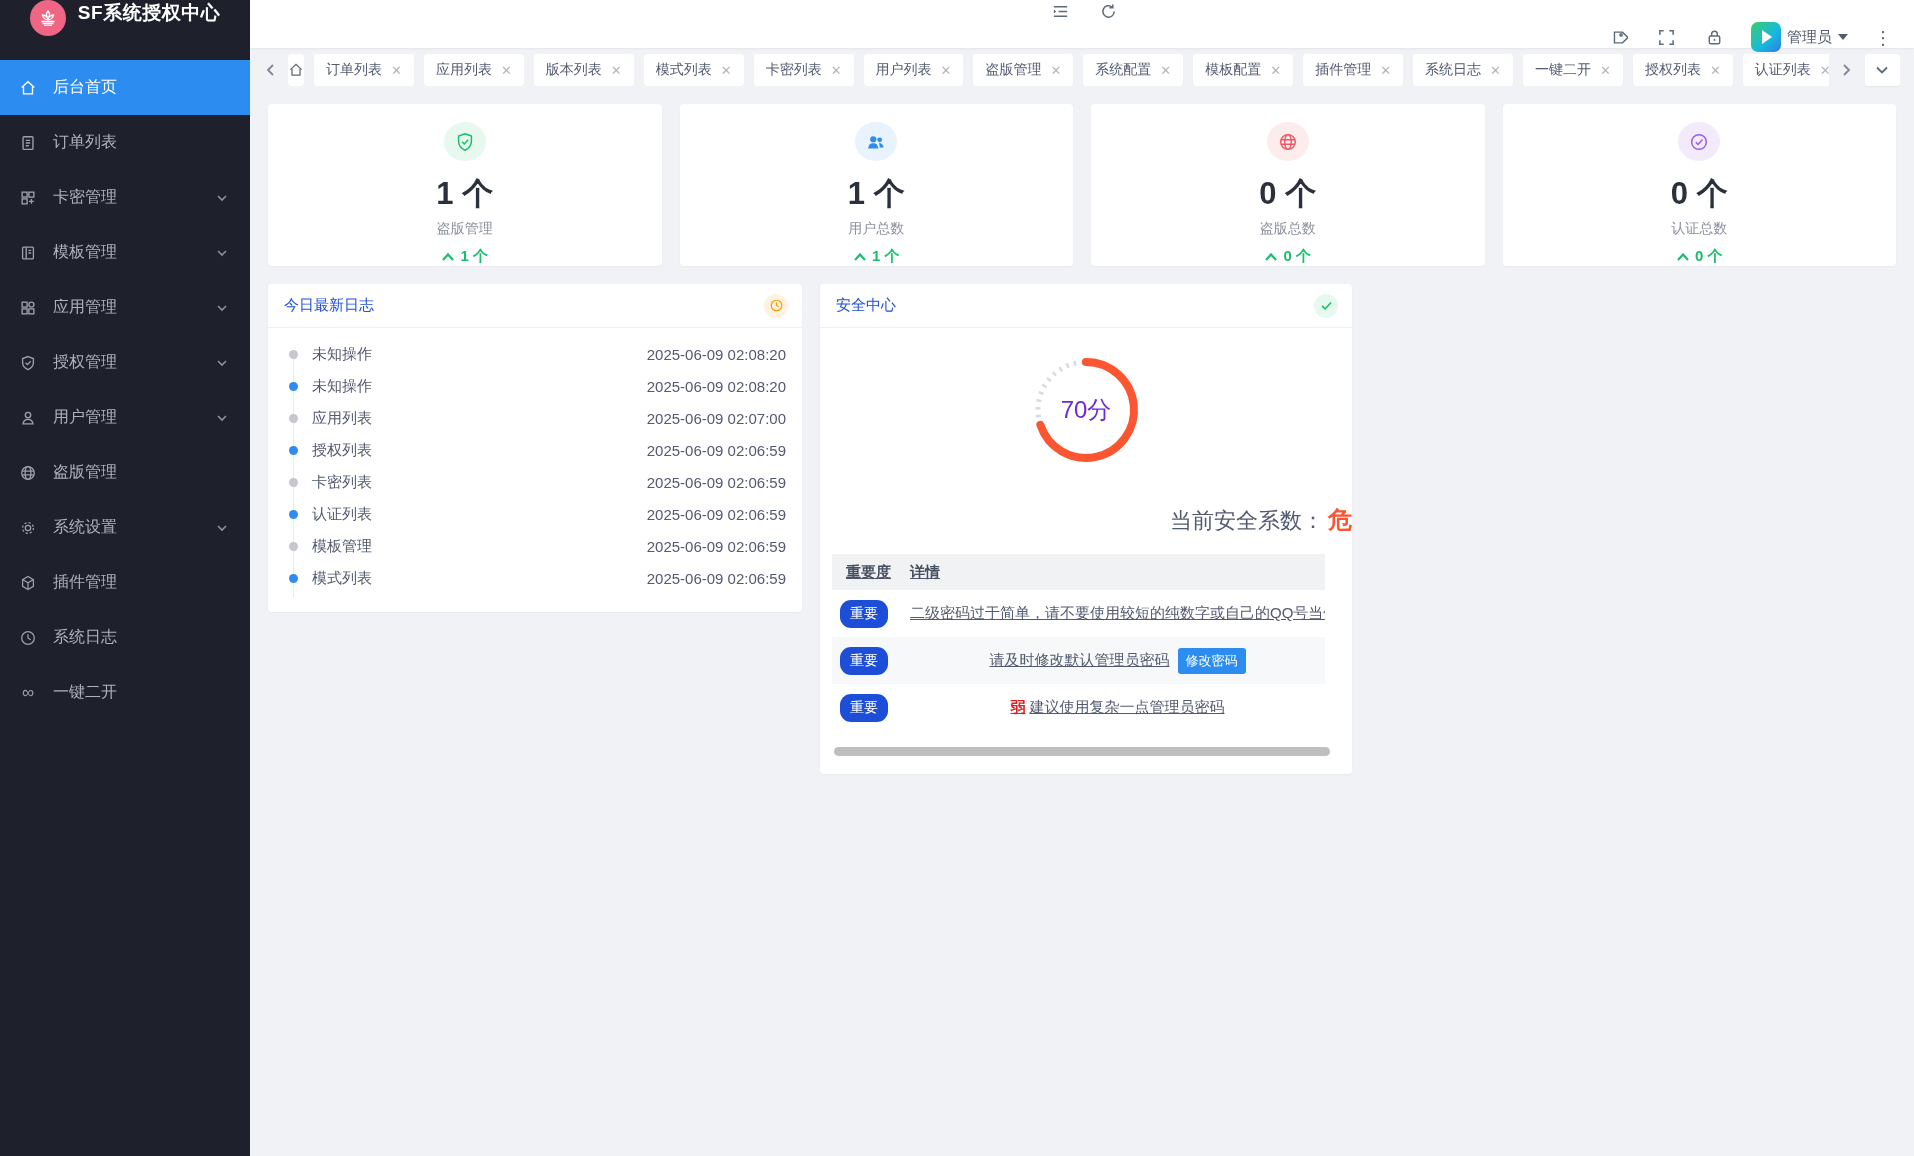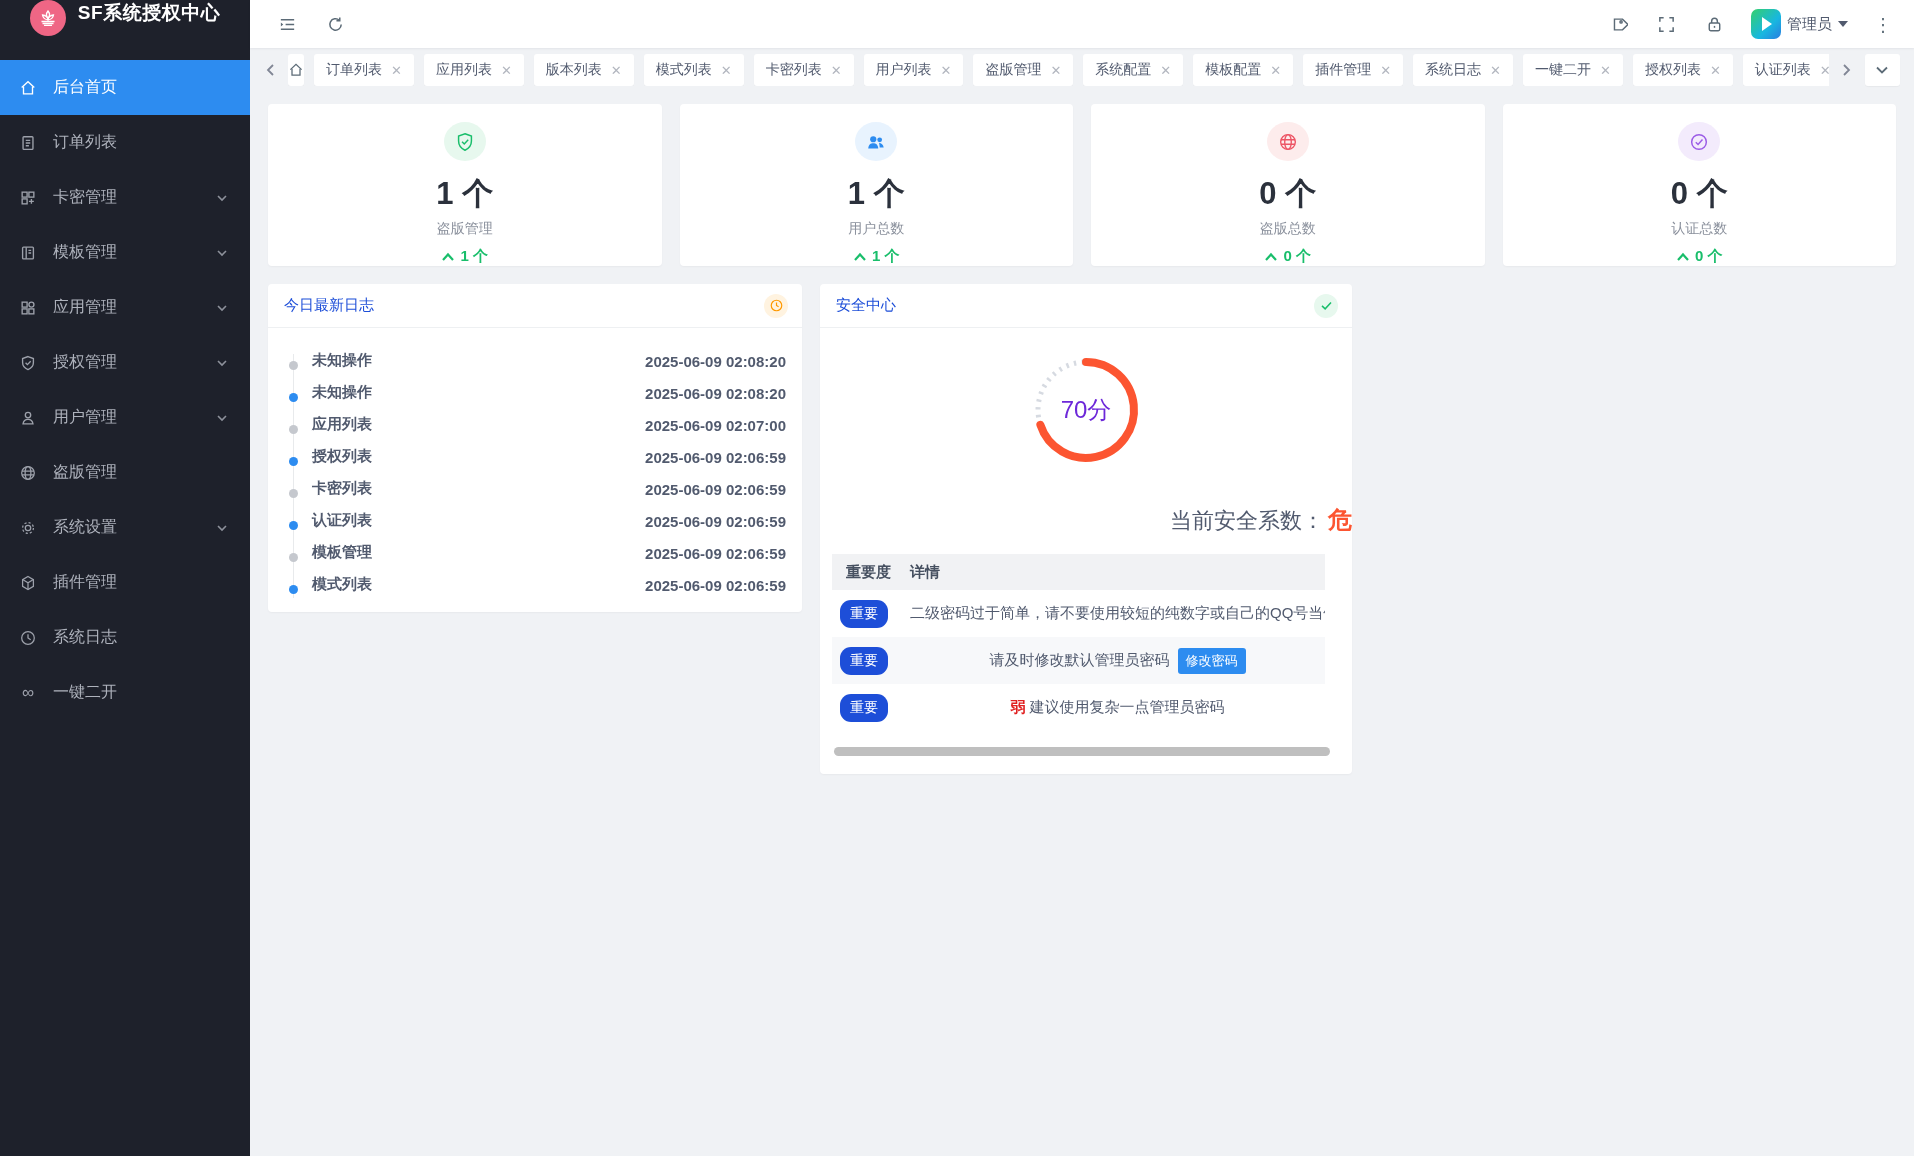--- a/index.html
+++ b/index.html
@@ -21,21 +21,21 @@
   .menu-item .mi-caret { color:#8d919b; display:flex; }
   .menu-item .mi-caret svg { width:12px; height:12px; }
   .menu-item.active { background:#2d8cf0; color:#fff; }
   .menu-item.active .mi-icon { color:#fff; }
   .inf { font-size:17px; color:#9da1ab; line-height:1; }
 
   
   .main { flex:1; display:flex; flex-direction:column; min-width:0; }
 
   
-  .topbar { height:48px; background:#fff; display:flex; align-items:center; padding:0 22px 0 26px; box-shadow:0 1px 2px rgba(0,21,41,.06); position:relative; z-index:2; }
+  .topbar { height:48px; background:#fff; display:flex; align-items:center; padding:0 22px 0 26px; box-shadow:0 1px 2px rgba(0,21,41,.06); position:relative; z-index:2;flex-direction:column; }
   .tb-icon { width:22px; height:22px; color:#5c6b77; display:flex; align-items:center; justify-content:center; cursor:pointer; }
   .tb-icon svg { width:19px; height:19px; }
   .tb-left { display:flex; gap:26px; align-items:center; }
   .tb-right { margin-left:auto; display:flex; align-items:center; gap:26px; }
   .avatar { width:30px; height:30px; border-radius:7px; background:linear-gradient(135deg,#35d06c 0%,#18b7e0 60%,#2a7de0 100%); position:relative; overflow:hidden; cursor:pointer; }
   .avatar::after { content:""; position:absolute; left:11px; top:8px; border-left:10px solid #fff; border-top:7px solid transparent; border-bottom:7px solid transparent; }
   .admin-wrap { display:flex; align-items:center; gap:6px; cursor:pointer; }
   .admin-name { font-size:15px; color:#515a6e; }
   .caret-down { width:0; height:0; border-left:5px solid transparent; border-right:5px solid transparent; border-top:6px solid #515a6e; }
   .dots { font-size:18px; color:#5c6b77; cursor:pointer; font-family:"DejaVu Sans",sans-serif; }
@@ -72,36 +72,36 @@
   .card-head { height:44px; display:flex; align-items:center; justify-content:space-between; padding:0 14px 0 16px; border-bottom:1px solid #eef0f2; font-size:15px; color:#1d4ed8; }
   .head-ic { width:24px; height:24px; border-radius:50%; display:flex; align-items:center; justify-content:center; }
   .head-ic.orange { background:#fff3e0; color:#ff9900; }
   .head-ic.green  { background:#e7f8ee; color:#19be6b; }
   .head-ic svg { width:15px; height:15px; }
 
   
   .log-card { width:534px; }
   .log-body { padding:10px 16px 18px 16px; position:relative; }
   .log-line { position:absolute; left:25px; top:26px; bottom:14px; width:1px; background:#e8eaec; }
-  .log-row { height:32px; display:flex; align-items:flex-end; position:relative;font-weight:bold; }
+  .log-row { height:32px; display:flex; align-items:center; position:relative; }
   .log-dot { width:9px; height:9px; border-radius:50%; margin:0 14px 0 5px; flex:0 0 9px; z-index:1; }
   .dot-blue { background:#2d8cf0; }
   .dot-gray { background:#c5c8ce; }
   .log-label { font-size:15px; color:#515a6e; }
   .log-time { margin-left:auto; font-size:15px; color:#515a6e; }
 
   
   .sec-card { width:532px; }
   .sec-body { padding:14px 0 14px 0; }
   .gauge-wrap { width:120px; height:120px; margin:8px auto 0 auto; position:relative; }
   .gauge-wrap svg { width:120px; height:120px; }
   .gauge-score { position:absolute; inset:0; display:flex; align-items:center; justify-content:center; font-size:24px; color:#6d28d9; }
   .sec-sub { text-align:right; margin-top:34px; font-size:22px; color:#515a6e; }
   .sec-sub .lvl { color:#fc5531; font-weight:bold; font-size:24px; margin-left:4px; }
-  .sec-table { margin:18px 27px 0 12px; overflow:hidden; }
+  .sec-table { margin:18px 27px 0 12px; overflow:hidden;text-decoration:underline; }
   .sec-thead { height:36px; background:#f1f2f4; display:flex; align-items:center; font-size:15px; font-weight:bold; color:#465060; }
   .sec-thead .c1 { width:78px; padding-left:14px; flex:0 0 78px; }
   .sec-row { height:47px; display:flex; align-items:center; font-size:15px; color:#515a6e; }
   .sec-row.alt { background:#f7f8fa; }
   .sec-row .c1 { width:78px; padding-left:8px; flex:0 0 78px; }
   .badge { display:inline-block; background:#1d4ed8; color:#fff; font-size:14px; padding:5px 10px; border-radius:11px; }
   .detail { flex:1; white-space:nowrap; overflow:hidden; text-align:center; }
   .detail.long { text-align:left; }
   .weak { color:#e02020; font-weight:bold; margin-right:4px; }
   .btn-blue { display:inline-block; background:#2d8cf0; color:#fff; font-size:13px; padding:4px 8px; border-radius:3px; margin-left:8px; cursor:pointer; }

